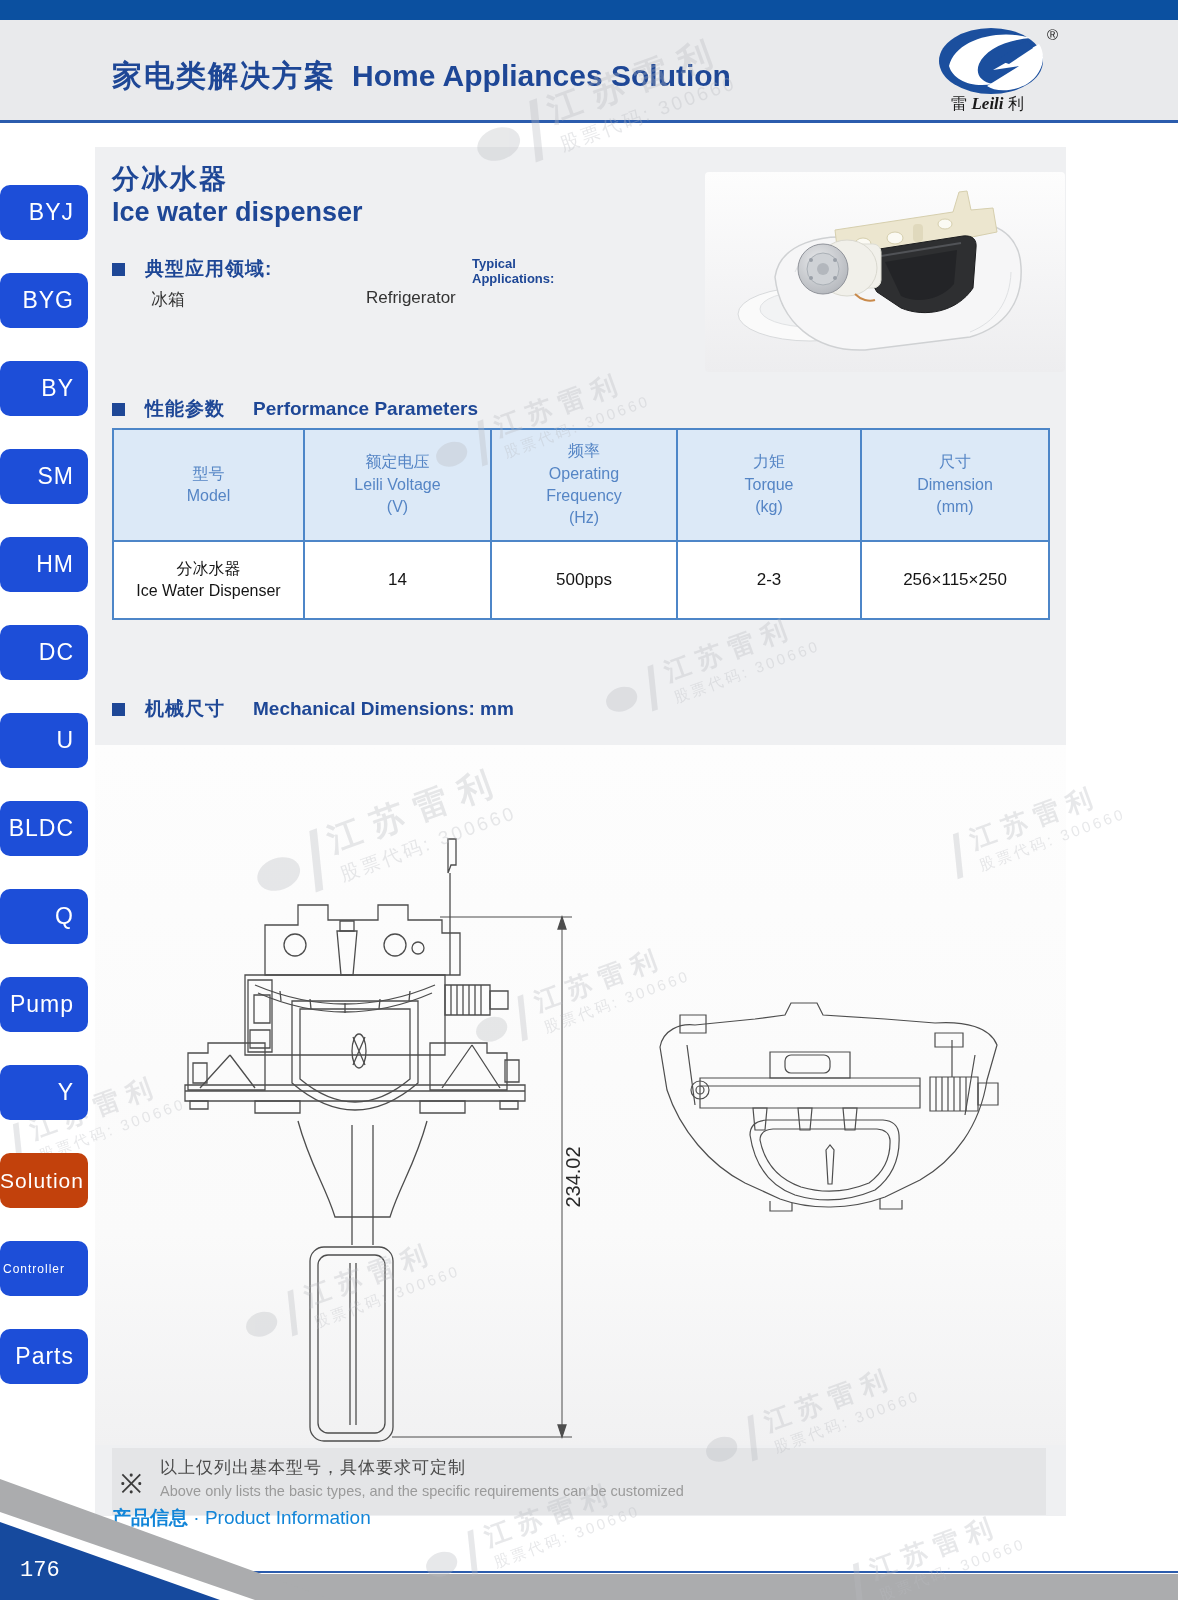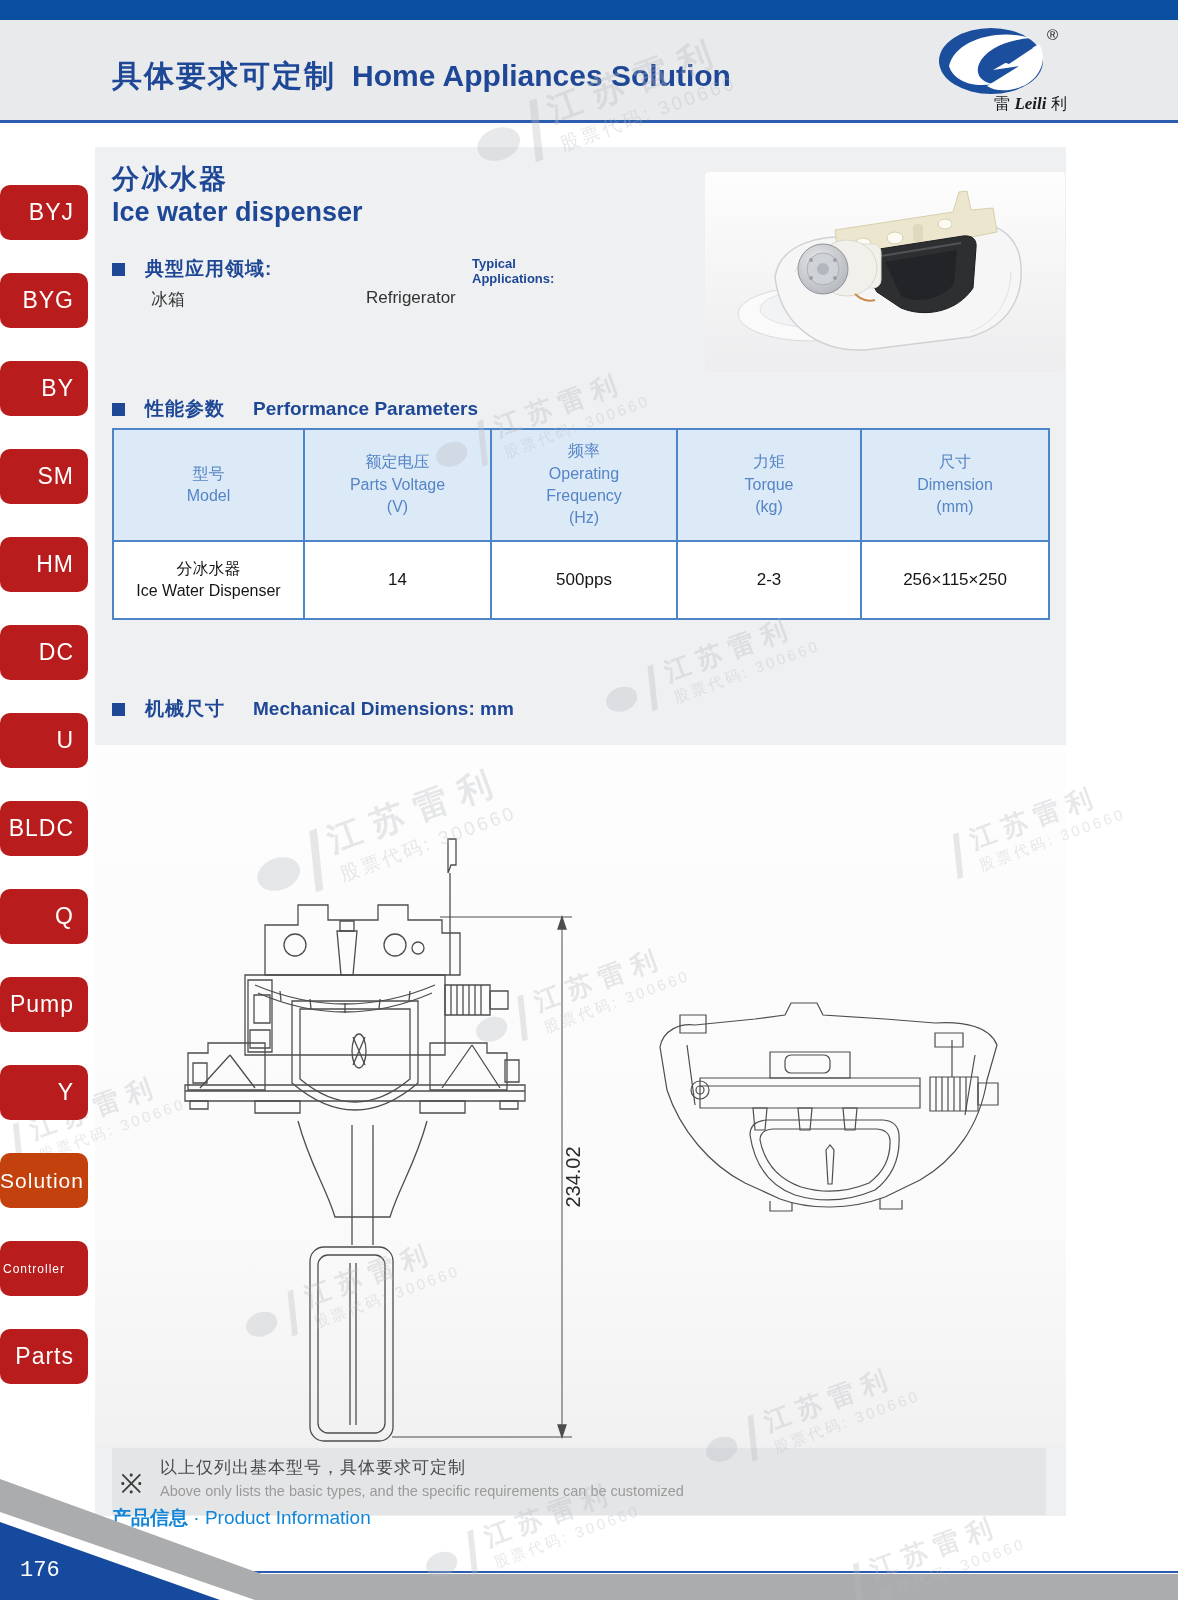--- a/index.html
+++ b/index.html
@@ -8,27 +8,27 @@
 
   
   .topbar { position:absolute; left:0; top:0; width:1178px; height:20px; background:#0b50a0; z-index:4; }
   .headerband { position:absolute; left:0; top:20px; width:1178px; height:103px; background:#e9eaec;
                 border-bottom:3px solid #2b5cad; z-index:3; }
   .headtitle { position:absolute; left:112px; top:56px; z-index:5; display:flex; gap:16px; align-items:baseline;
                color:#1e4796; }
   .headtitle .zh { font-size:30px; font-weight:bold; letter-spacing:2px; }
   .headtitle .en { font-size:30px; font-weight:600; }
   .logo { position:absolute; left:935px; top:26px; width:140px; height:94px; z-index:5; }
-  .logo .caption { position:absolute; left:0; top:68px; width:132px; text-align:right; font-size:16px; color:#1a1a1a; }
+  .logo .caption { position:absolute; left:16px; top:68px; width:132px; text-align:left; font-size:16px; color:#1a1a1a; }
   .logo .caption .script { font-family:"Liberation Serif", serif; font-style:italic; font-weight:bold; font-size:17px; }
   .logo .reg { position:absolute; left:112px; top:0px; font-size:15px; color:#222; }
 
   
   .sidebar { position:absolute; left:0; top:185px; width:88px; display:flex; flex-direction:column; gap:33px; z-index:6; }
-  .tab { height:55px; background:#b91c1c; border-radius:10px; color:#fff; font-size:23px;
+  .tab { height:55px; background:#1d4ed8; border-radius:10px; color:#fff; font-size:23px;
          display:flex; align-items:center; justify-content:flex-end; padding-right:14px; letter-spacing:1px; }
   .tab.active { background:#c2410c; font-size:21px; justify-content:center; padding-right:4px; }
   .tab.small { font-size:12px; justify-content:center; padding-right:20px; }
 
   
   .panel { position:absolute; left:95px; top:147px; width:971px; height:1369px; background:#eff0f2; z-index:1; }
   .drawbox { position:absolute; left:95px; top:745px; width:971px; height:700px; z-index:2;
              background:linear-gradient(180deg,#fdfdfd 0%, #fafafa 70%, #f1f1f2 100%); }
   .photobox { position:absolute; left:705px; top:172px; width:360px; height:200px; z-index:4; }
 
@@ -94,21 +94,21 @@
   .wm.small .wm-bar { height:44px; width:6px; }
 </style>
 </head>
 <body>
 
 <div class="page">
 
   <div class="topbar"></div>
   <div class="headerband"></div>
   <div class="headtitle">
-    <span class="zh">具体要求可定制</span>
+    <span class="zh">家电类解决方案</span>
     <span class="en">Home Appliances Solution</span>
   </div>
   <div class="logo">
     <svg width="132" height="70" viewBox="0 0 132 70">
       <ellipse cx="56" cy="35" rx="52" ry="33" fill="#1b4f9e"></ellipse>
       <path d="M14,40 C20,14 62,2 96,12 C70,14 50,24 44,38 C40,48 46,56 58,58 C36,62 18,54 14,40 Z" fill="#fff"></path>
       <path d="M104,18 C112,30 108,48 92,58 C78,66 60,66 52,60 L84,40 L58,44 L104,18 Z" fill="#fff"></path>
       <path d="M62,34 L92,14 L98,22 L74,38 Z" fill="#1b4f9e"></path>
     </svg>
     <span class="reg">®</span>
@@ -203,21 +203,21 @@
   </div>
 
   <div class="ptable">
     <div class="th">
       <span>型号</span>
       <span>Model</span>
       <span></span>
     </div>
     <div class="th">
       <span>额定电压</span>
-      <span>Parts Voltage</span>
+      <span>Leili Voltage</span>
       <span>(V)</span>
     </div>
     <div class="th">
       <span>频率</span>
       <span class="narrow">Operating Frequency</span>
       <span>(Hz)</span>
     </div>
     <div class="th">
       <span>力矩</span>
       <span>Torque</span>

